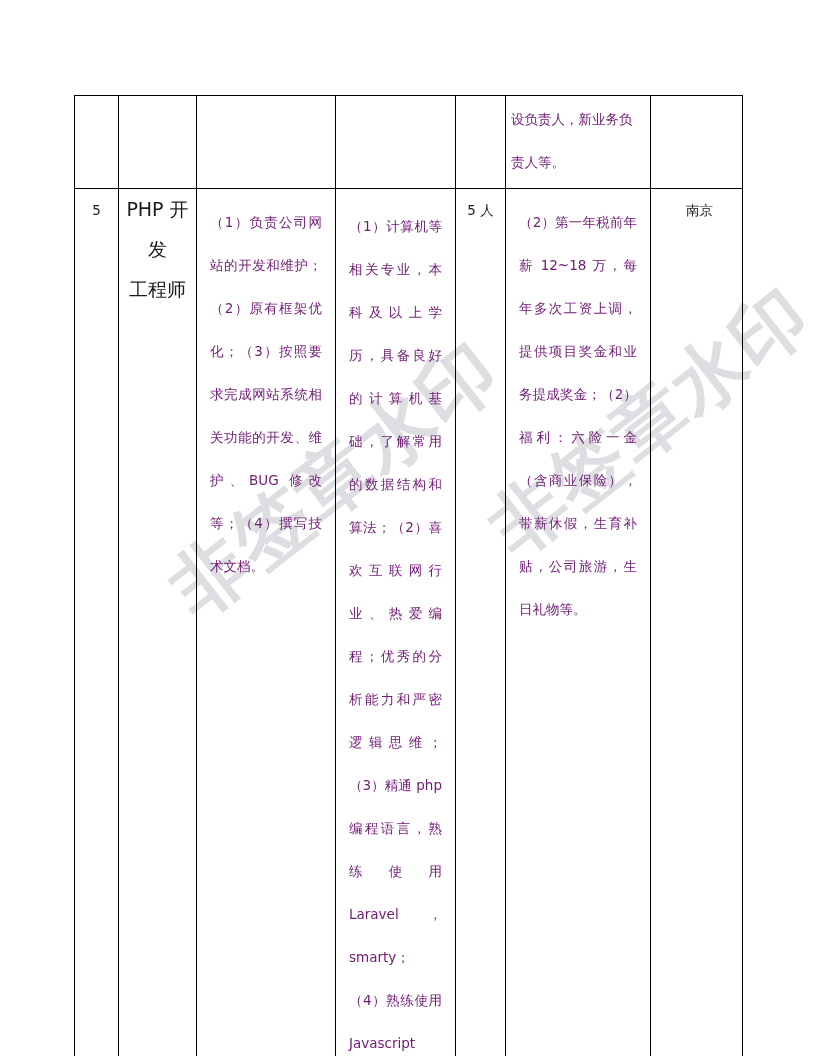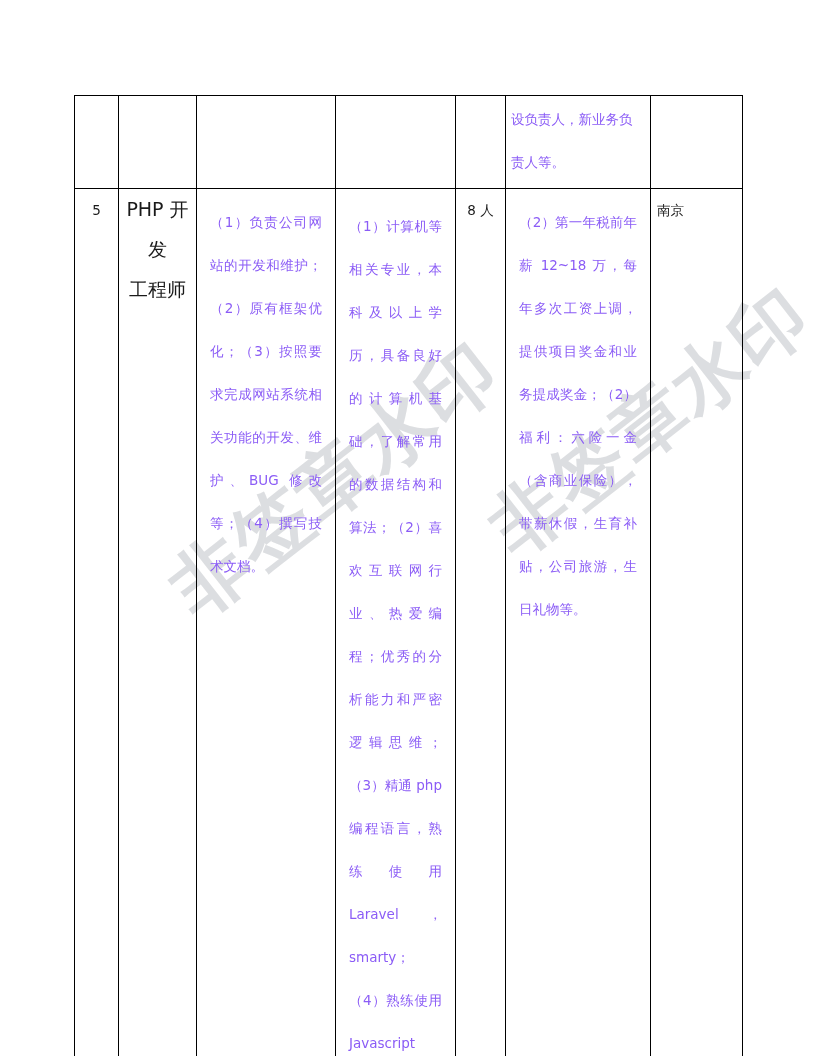--- a/index.html
+++ b/index.html
@@ -83,21 +83,21 @@
   .col-duty   { width: 139px; }
   .col-req    { width: 120px; }
   .col-count  { width: 50px; }
   .col-salary { width: 145px; }
   .col-city   { width: 92px; }
 
   .cell-inner {
     padding: 4px 5px 4px 5px;
     font-size: 13.5px;
     line-height: 43px;
-    color: #8b5cf6;
+    color: #701a75;
   }
   .cell-pad-top {
     padding-top: 8px;
   }
 
   .para {
     margin: 8px;
     text-align: justify;
     text-justify: inter-ideograph;
     text-indent: 0;
@@ -110,21 +110,21 @@
     line-height: 43px;
   }
 
   .title-cell {
     text-align: center;
     font-size: 19px;
     line-height: 40px;
   }
 
   .left-cell {
-    text-align: left;
+    text-align: center;
     font-size: 13.5px;
     line-height: 43px;
     padding-left: 6px;
   }
 
   
   .row-cont .cell-inner {
     line-height: 43px;
     padding-top: 2px;
   }
@@ -204,21 +204,21 @@
             </div>
           </div>
         </td>
         <td>
           <div class="cell-inner cell-pad-top">
             <p class="para">（1）计算机等相关专业，本科及以上学历，具备良好的计算机基础，了解常用的数据结构和算法；（2）喜欢互联网行业、热爱编程；优秀的分析能力和严密逻辑思维；（3）精通 php 编程语言，熟练使用 Laravel，smarty；（4）熟练使用 Javascript ,html，熟悉 CSS；（5）熟练使用 MySQL 数据库，了解 SQL 调优；（6）熟悉小程序开发者优先；（7）掌握流行的 Web 后端开发语言以及 Web 开发流程，对前后端分层联合开发技术原理有了解；（8）良好的沟通</p>
           </div>
         </td>
         <td>
           <div class="mid-wrap">
-            <div class="center-cell">8 人</div>
+            <div class="center-cell">5 人</div>
           </div>
         </td>
         <td>
           <div class="mid-wrap">
             <div class="cell-inner">
               <p class="para">（2）第一年税前年薪 12~18 万，每年多次工资上调，提供项目奖金和业务提成奖金；（2）福利：六险一金（含商业保险），带薪休假，生育补贴，公司旅游，生日礼物等。</p>
             </div>
           </div>
         </td>
         <td>

